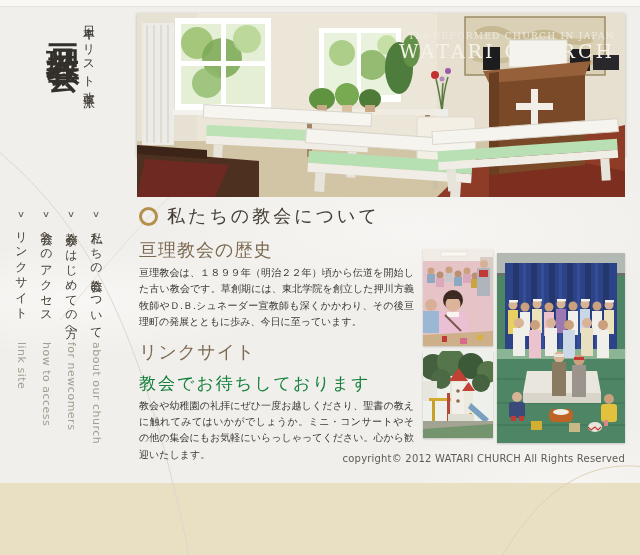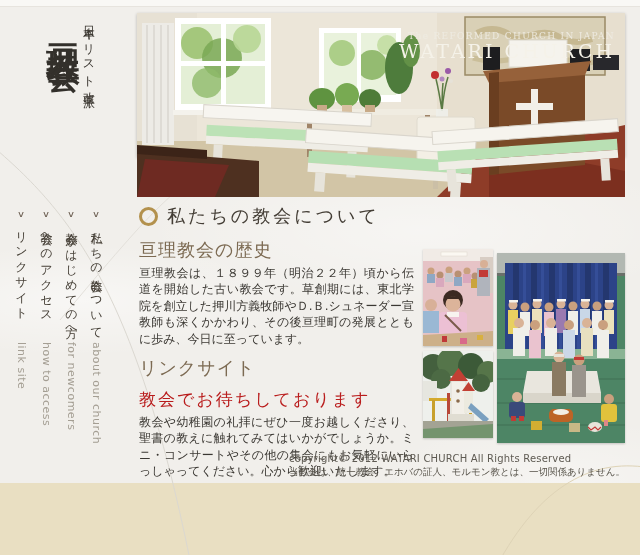--- a/index.html
+++ b/index.html
@@ -60,24 +60,24 @@
   
   .content{position:absolute;left:139px;top:204px;width:291px;z-index:2;}
   .main-heading{display:flex;align-items:center;margin:0 0 10px 0;}
   .ring{width:13px;height:13px;border:3px solid #b3914d;border-radius:50%;margin-right:9px;flex:0 0 auto;}
   .main-heading-text{
     font-family:"DejaVu Serif","Liberation Serif",serif;
     font-size:18px;font-weight:400;letter-spacing:3px;color:#443e36;
   }
   .section{margin-bottom:8px;}
   .section-title{font-size:18px;letter-spacing:1px;color:#7c6a52;margin:0 0 3px 0;font-weight:400;}
-  .section-body{font-size:12px;line-height:16.4px;color:#3b3833;margin:0 16px 9px 0;text-align:justify;}
+  .section-body{font-size:10px;line-height:16.4px;color:#3b3833;margin:0 16px 9px 0;text-align:justify;font-family:Liberation Serif, serif;}
   .section-large .section-title{
     font-family:Liberation Sans, sans-serif;
-    font-size:17px;letter-spacing:2px;color:#b91c1c;
+    font-size:17px;letter-spacing:2px;color:#15803d;
   }
 
   
   .photo{position:absolute;box-shadow:0 1px 2px rgba(0,0,0,.2);background:#fff;}
   .photo svg{display:block;}
   .photo-classroom{left:423px;top:249px;width:70px;height:97px;}
   .photo-playground{left:423px;top:351px;width:70px;height:87px;}
   .photo-pageant{left:497px;top:253px;width:128px;height:190px;}
 
   
@@ -417,15 +417,14 @@
       <ellipse cx="64" cy="159" rx="8" ry="3" fill="#f2efe6"></ellipse>
       <rect x="34" y="168" width="11" height="9" fill="#d2ae32"></rect>
       <rect x="72" y="170" width="11" height="9" fill="#c8b886"></rect>
       <ellipse cx="98" cy="174" rx="7" ry="5" fill="#e8e4da"></ellipse>
       <path d="M91 174 l3 3 l4 -3 l3 3 l3 -3" stroke="#c23a36" stroke-width="1.2" fill="none"></path>
     </svg>
   </div>
 
   <div class="copyright">
     <div class="line1">copyright© 2012 WATARI CHURCH All Rights Reserved</div>
-    <div class="line2">当教会は、統一教会、エホバの証人、モルモン教とは、一切関係ありません。</div>
   </div>
 </div>
 
 </body></html>

